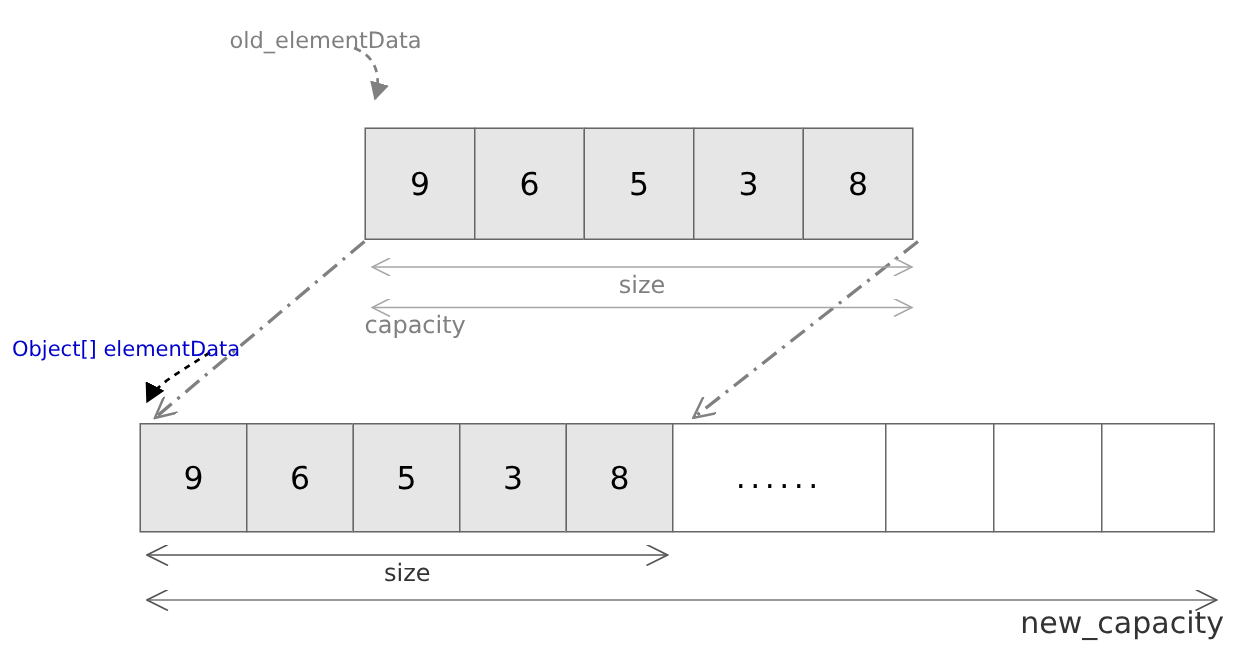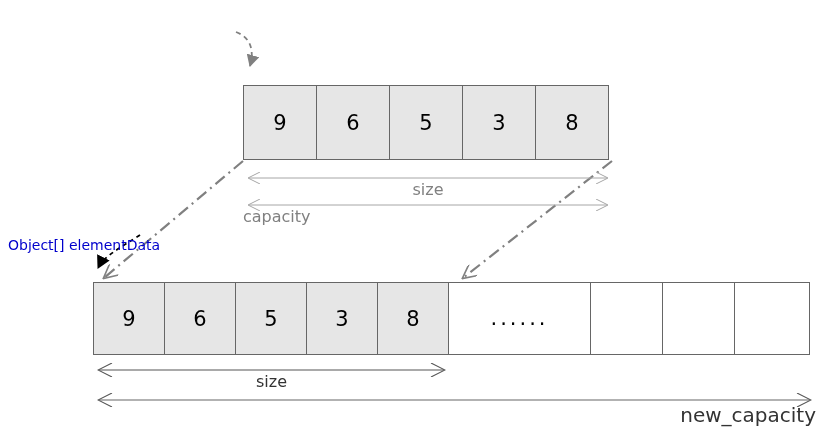--- a/index.html
+++ b/index.html
@@ -69,21 +69,21 @@
   }
   
   .label {
     position: absolute;
     white-space: nowrap;
     font-size: 15px;
   }
   .label-gray { color: #808080; }
   .label-blue { color: #0000cc; font-size: 14px; }
   #label-old-elementdata { left: 153px; top: 18px; }
-  #label-object-elementdata { left: 8px; top: 225px; margin-top: 12px; }
+  #label-object-elementdata { left: 8px; top: 225px; }
   #label-size-top {
     left: 243px; top: 180px; width: 370px;
     text-align: center; color: #808080; font-size: 16px;
   }
   #label-capacity-top {
     left: 243px; top: 207px; width: 370px;
     color: #808080; font-size: 16px;
   }
   #label-size-bottom {
     left: 93px; top: 372px; width: 357px;
@@ -156,20 +156,21 @@
     <div class="cell" style="width:72px;height:73px;">3</div>
     <div class="cell" style="width:72px;height:73px;">8</div>
     <div class="cell empty" style="width:143px;height:73px;">
       <span class="dots">......</span>
     </div>
     <div class="cell empty" style="width:73px;height:73px;"></div>
     <div class="cell empty" style="width:73px;height:73px;"></div>
     <div class="cell empty" style="width:76px;height:73px;"></div>
   </div>
 
+  <div class="label label-gray" id="label-old-elementdata">old_elementData</div>
 
   <div class="label label-blue" id="label-object-elementdata">Object[] elementData</div>
 
   <div class="label" id="label-size-top">size</div>
 
   <div class="label" id="label-capacity-top">capacity</div>
 
   <div class="label" id="label-size-bottom">size</div>
 
   <div class="label" id="label-new-capacity">new_capacity</div>

